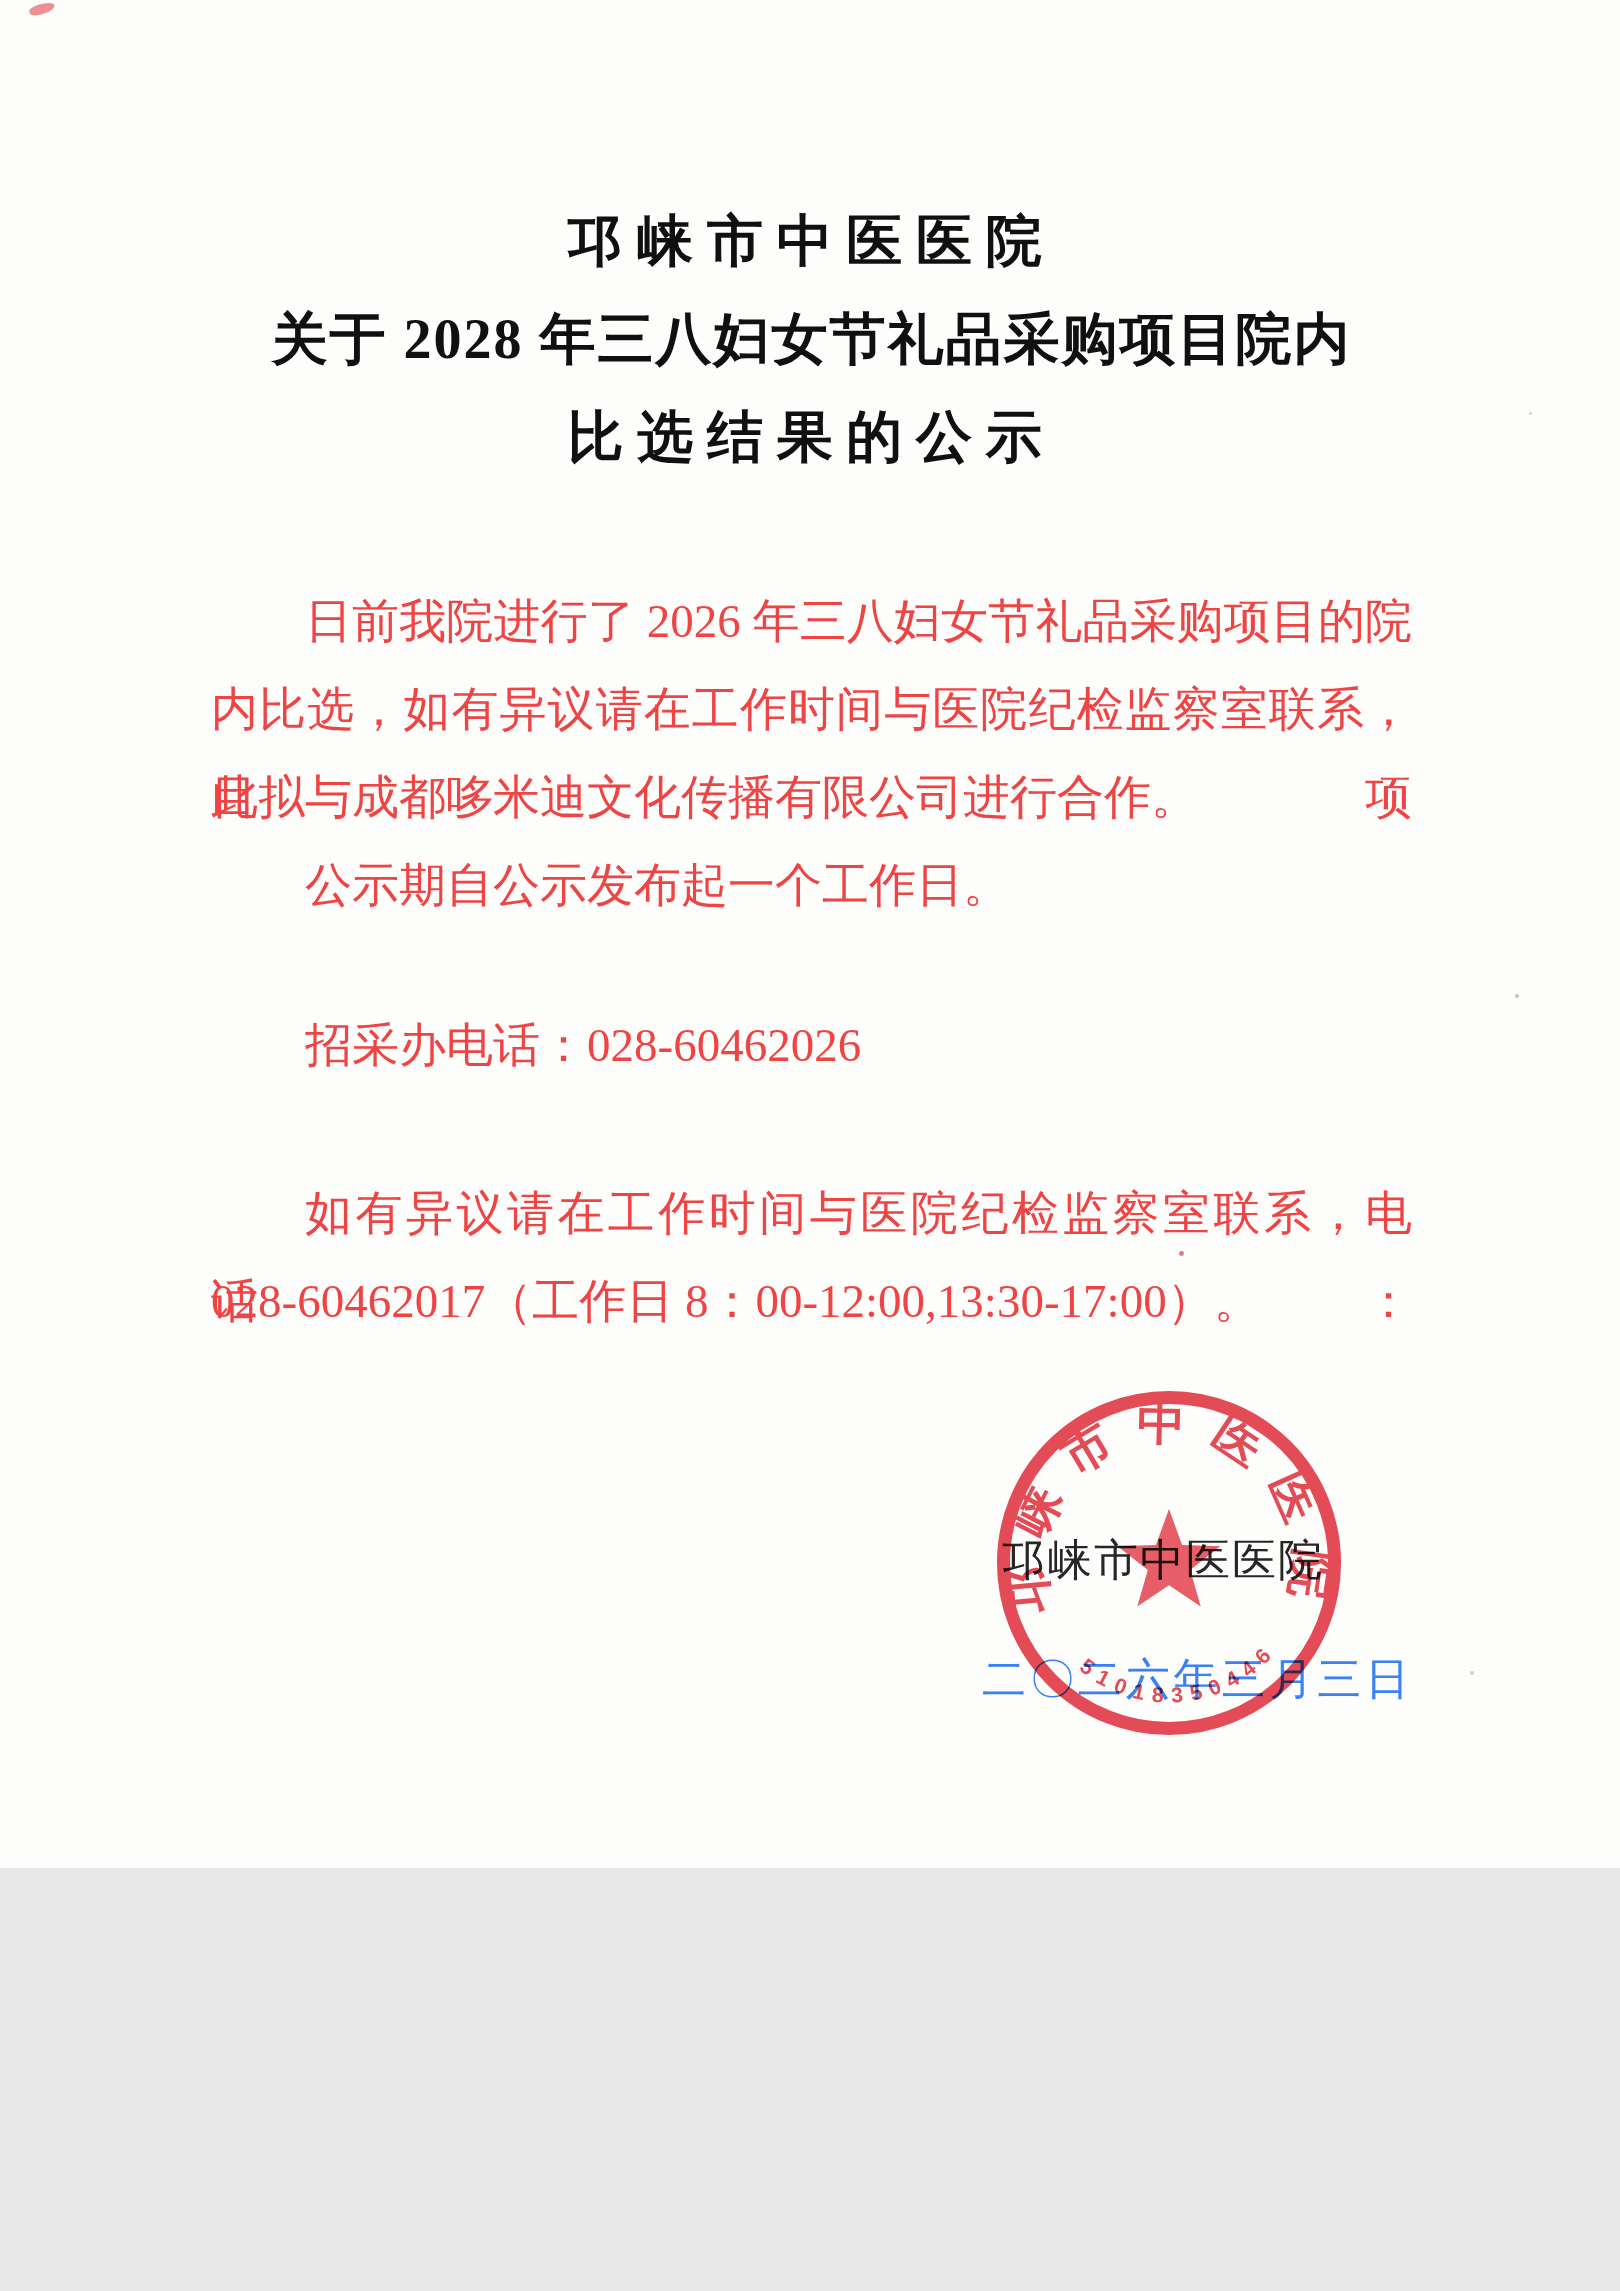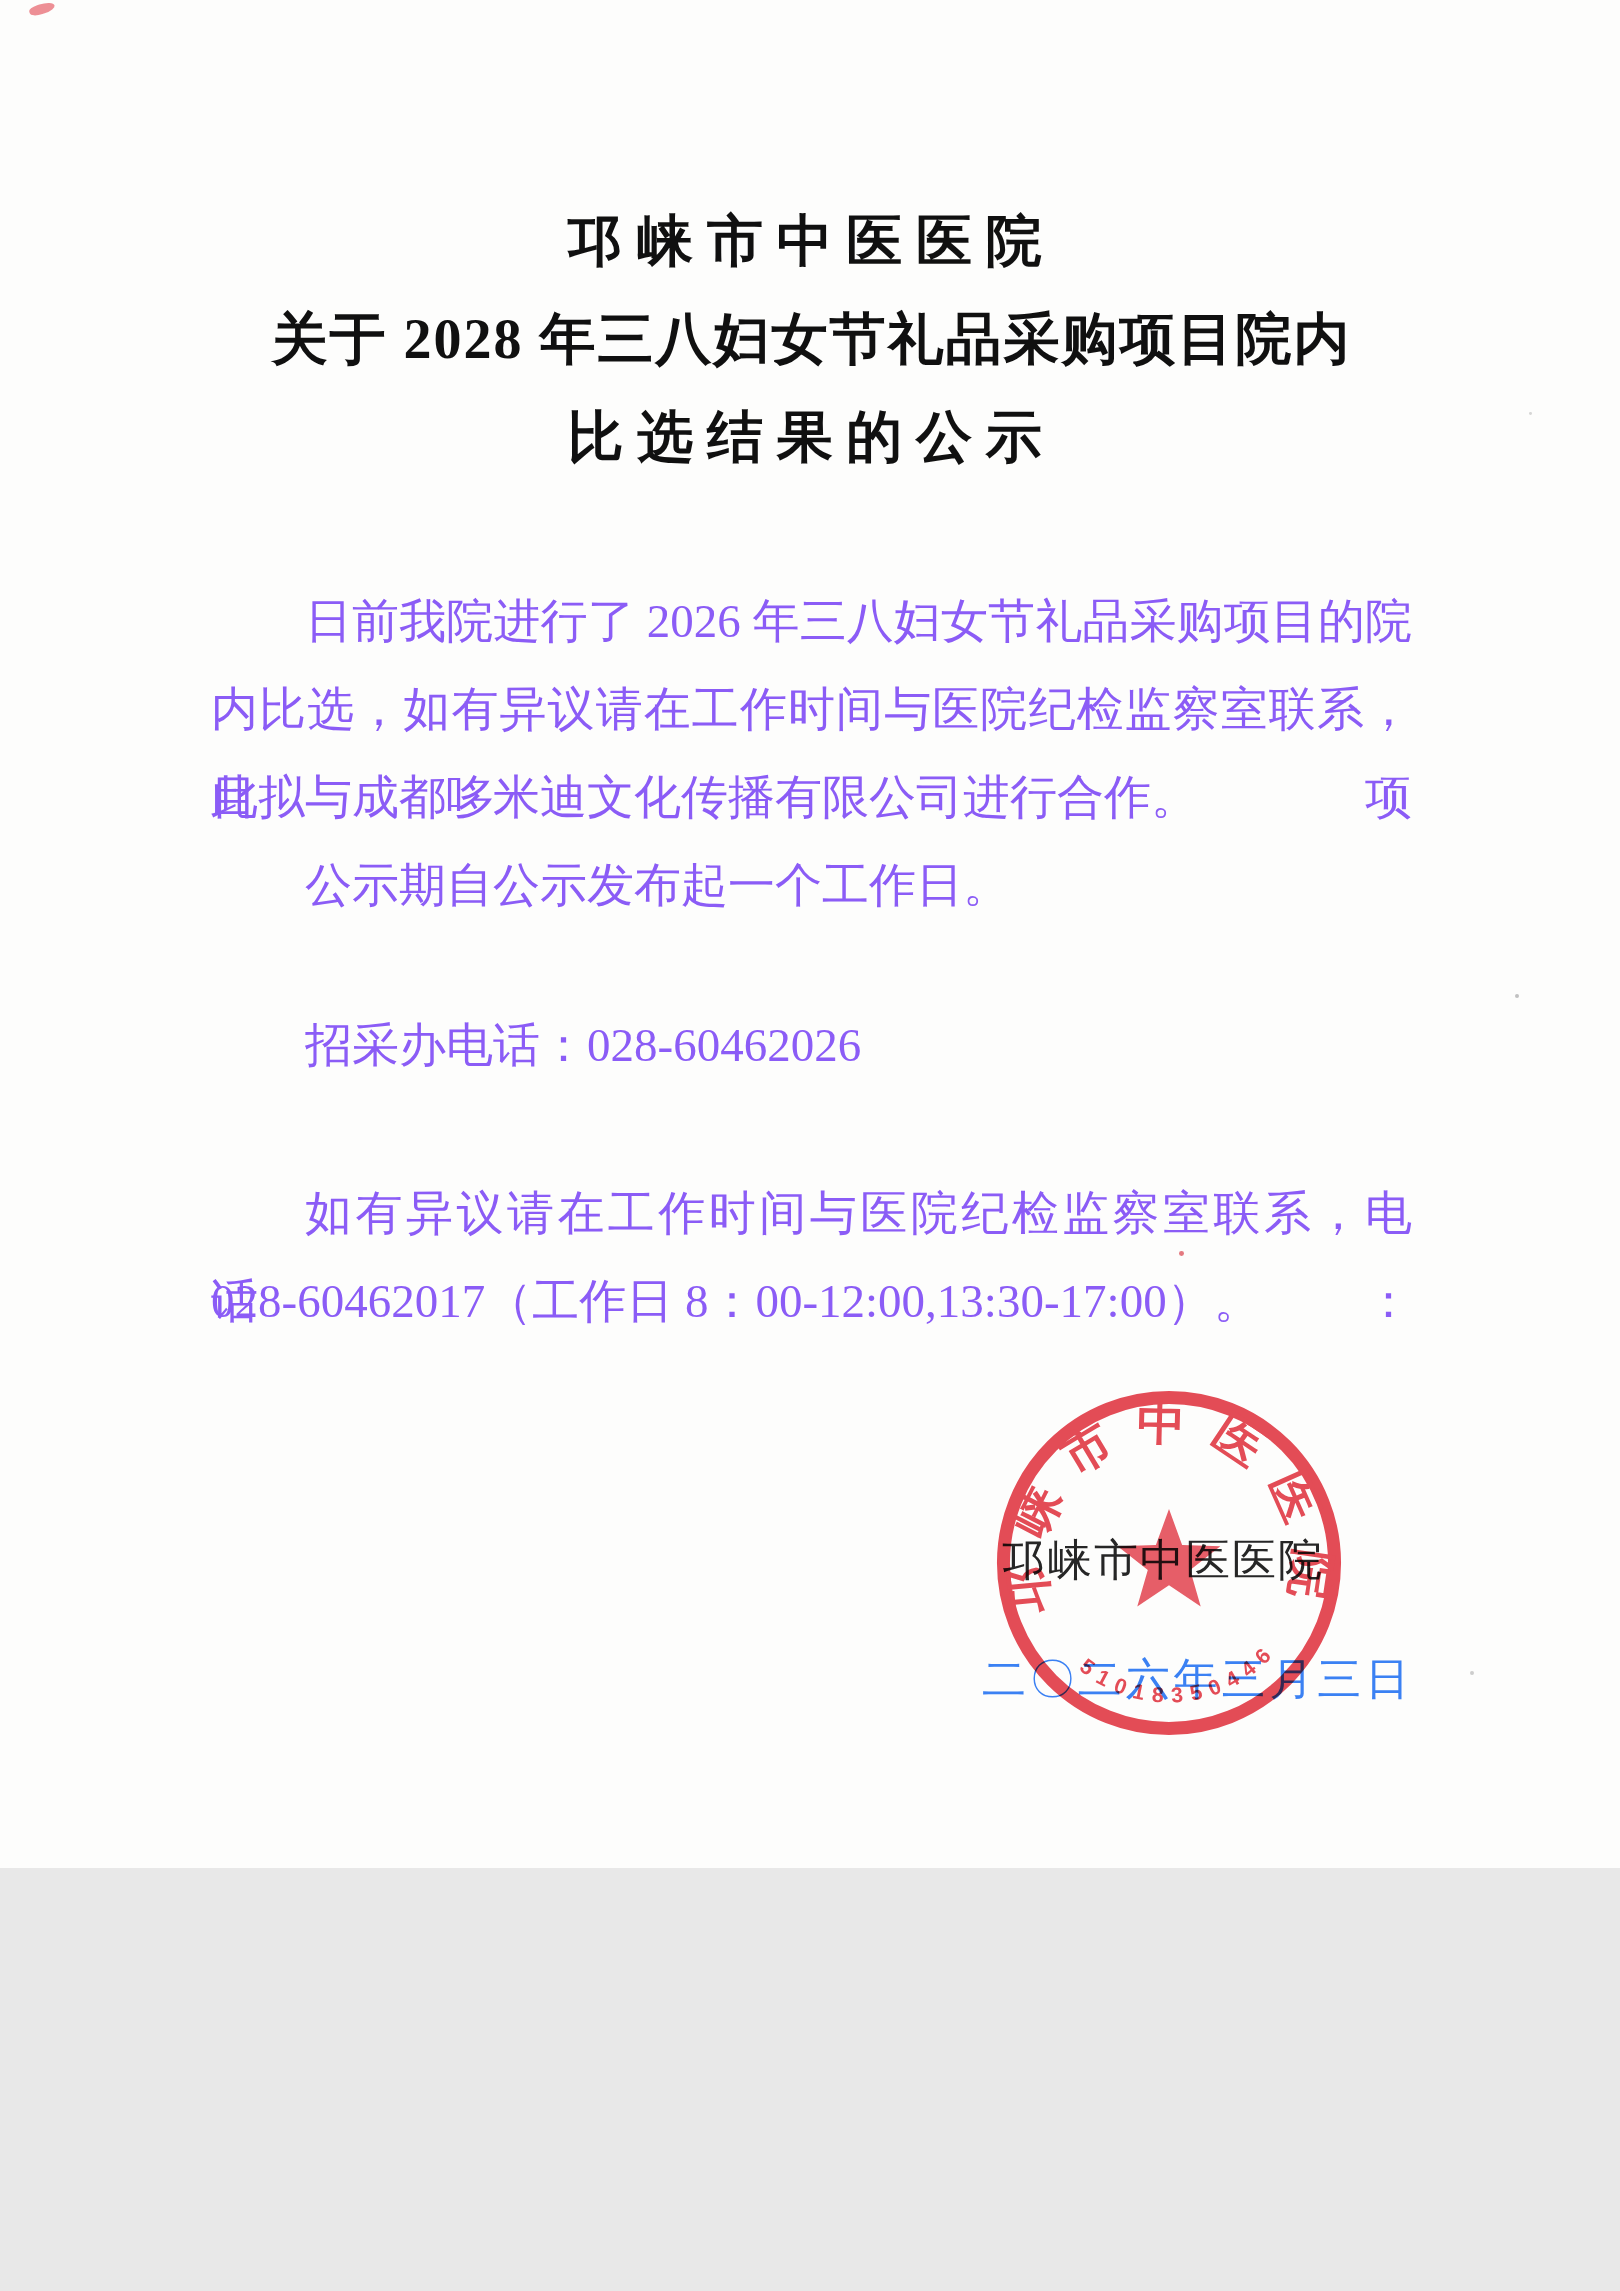--- a/index.html
+++ b/index.html
@@ -27,21 +27,21 @@
     font-weight: bold;
     white-space: nowrap;
   }
   .ls-wide { letter-spacing: 13.7px; }
   .ls-slim { letter-spacing: 2px; }
 
   .bline {
     height: 88px;
     line-height: 88px;
     font-size: 47px;
-    color: #8b5cf6;
+    color: #ef4444;
     white-space: nowrap;
   }
   .j {
     white-space: normal;
     text-align: justify;
     text-align-last: justify;
   }
   .ind { text-indent: 94px; }
   .mt-body { margin-top: 91px; }
   .mt-phone { margin-top: 72px; }

